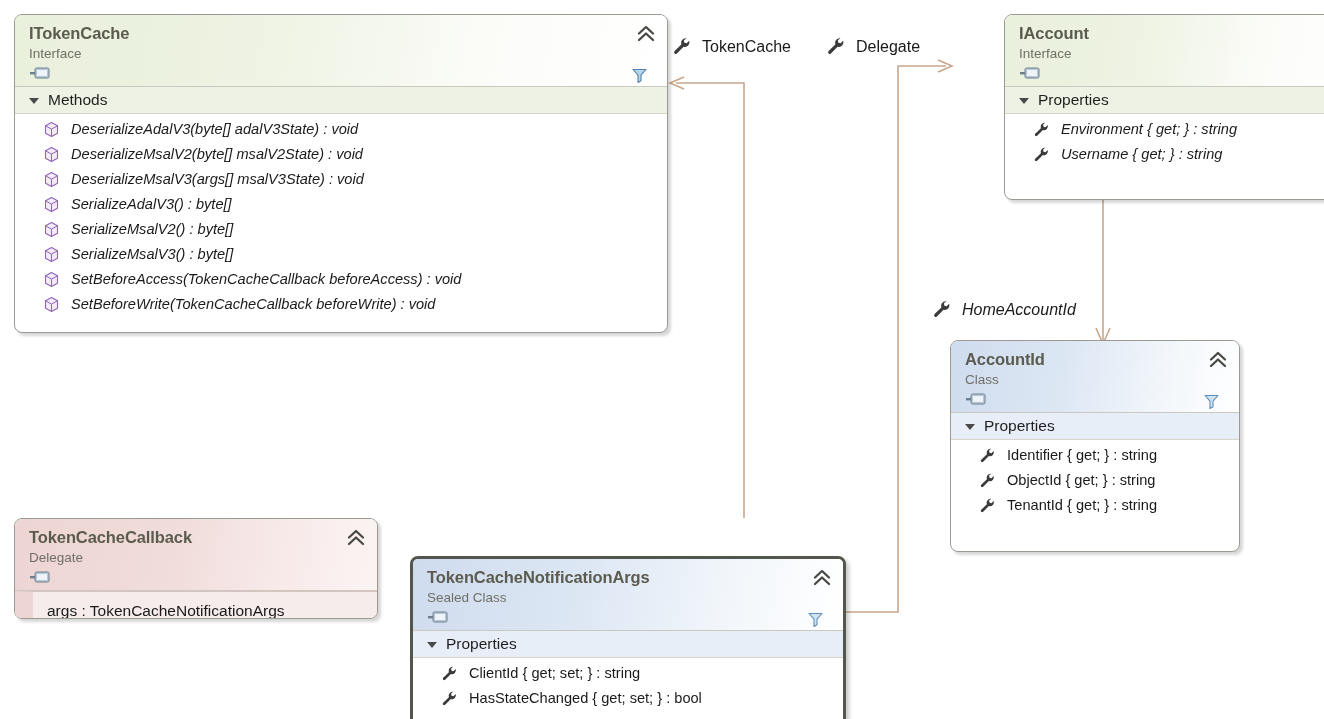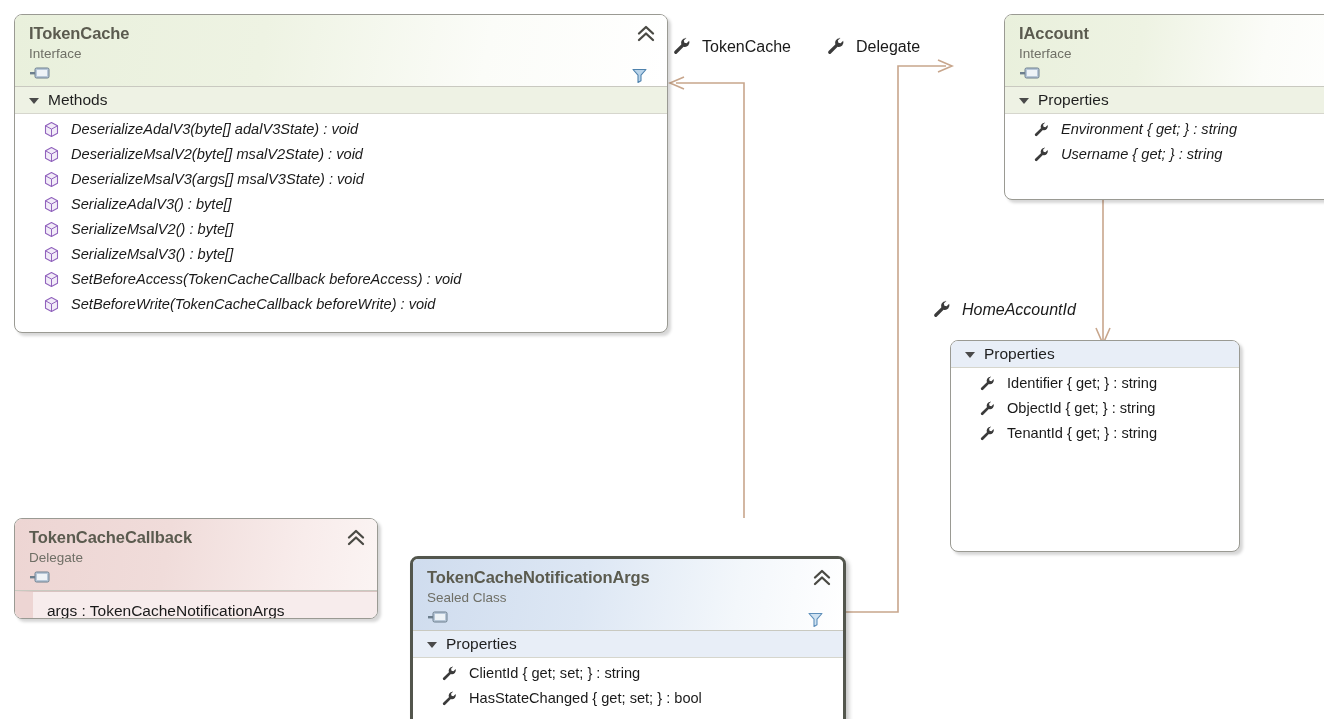--- a/index.html
+++ b/index.html
@@ -315,20 +315,38 @@
       <div class="member italic">
         <svg class="member-icon" viewBox="0 0 20 20">
           <path d="M13.6 2.2a4.6 4.6 0 0 0-4.3 6.2L2.6 15.1a1.6 1.6 0 0 0 2.3 2.3l6.7-6.7a4.6 4.6 0 0 0 5.6-6l-2.6 2.6-2.2-.6-.6-2.2 2.6-2.6a4.6 4.6 0 0 0-.8-.1z" fill="#3b3b3b"></path>
         </svg>
         <span>Username { get; } : string</span>
       </div>
     </div>
   </div>
 
   <div class="uml-box" style="left:950px; top:340px; width:290px; height:212px;">
+    <div class="box-header hdr-blue">
+      <div class="box-title">AccountId</div>
+      <div class="box-stereotype">Class</div>
+      <div class="shape-icon-row">
+        <svg class="lollipop-icon" viewBox="0 0 22 14">
+          <rect x="6" y="2" width="14" height="10" rx="1.5" fill="#b7c7d8" stroke="#6d7f8e" stroke-width="1"></rect>
+          <rect x="8" y="4" width="10" height="6" fill="#eef3f7"></rect>
+          <rect x="1" y="6" width="5" height="2.4" fill="#6d7f8e"></rect>
+        </svg>
+        <svg class="funnel-icon" viewBox="0 0 17 17">
+          <path d="M2 2.5h13l-5 5.6v5.6l-3 1.8V8.1z" fill="#cfe2f1" stroke="#5e8fba" stroke-width="1.1" stroke-linejoin="round"></path>
+        </svg>
+      </div>
+      <svg class="chevron-up" viewBox="0 0 20 20">
+        <path d="M3 9.5 L10 3 L17 9.5" fill="none" stroke="#4a4a44" stroke-width="2.3" stroke-linecap="round" stroke-linejoin="round"></path>
+        <path d="M3 16 L10 9.5 L17 16" fill="none" stroke="#4a4a44" stroke-width="2.3" stroke-linecap="round" stroke-linejoin="round"></path>
+      </svg>
+    </div>
     <div class="compartment-title cmp-blue">
       <span class="tri-down"></span>
       <span>Properties</span>
     </div>
     <div class="member-list">
       <div class="member">
         <svg class="member-icon" viewBox="0 0 20 20">
           <path d="M13.6 2.2a4.6 4.6 0 0 0-4.3 6.2L2.6 15.1a1.6 1.6 0 0 0 2.3 2.3l6.7-6.7a4.6 4.6 0 0 0 5.6-6l-2.6 2.6-2.2-.6-.6-2.2 2.6-2.6a4.6 4.6 0 0 0-.8-.1z" fill="#3b3b3b"></path>
         </svg>
         <span>Identifier { get; } : string</span>

